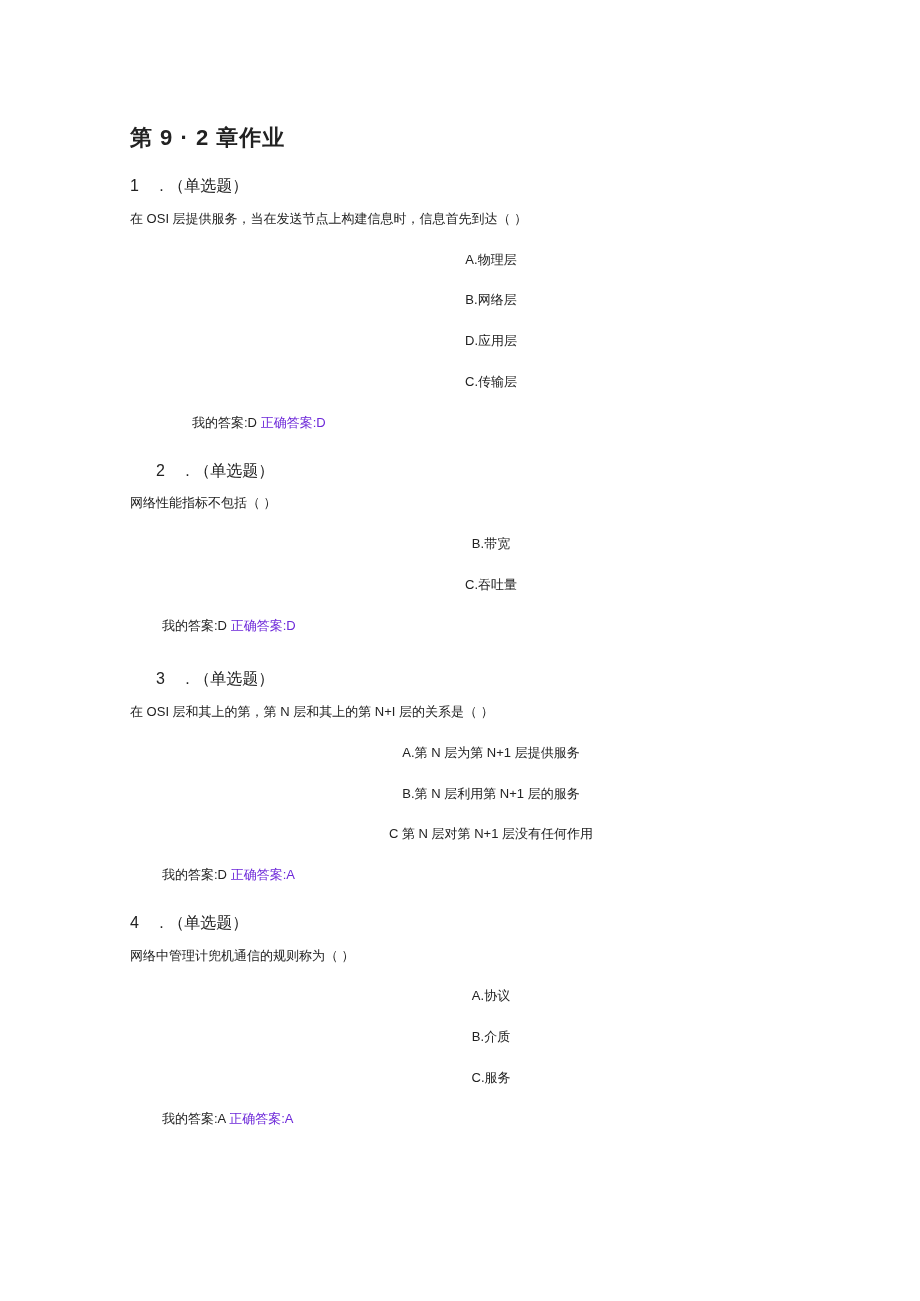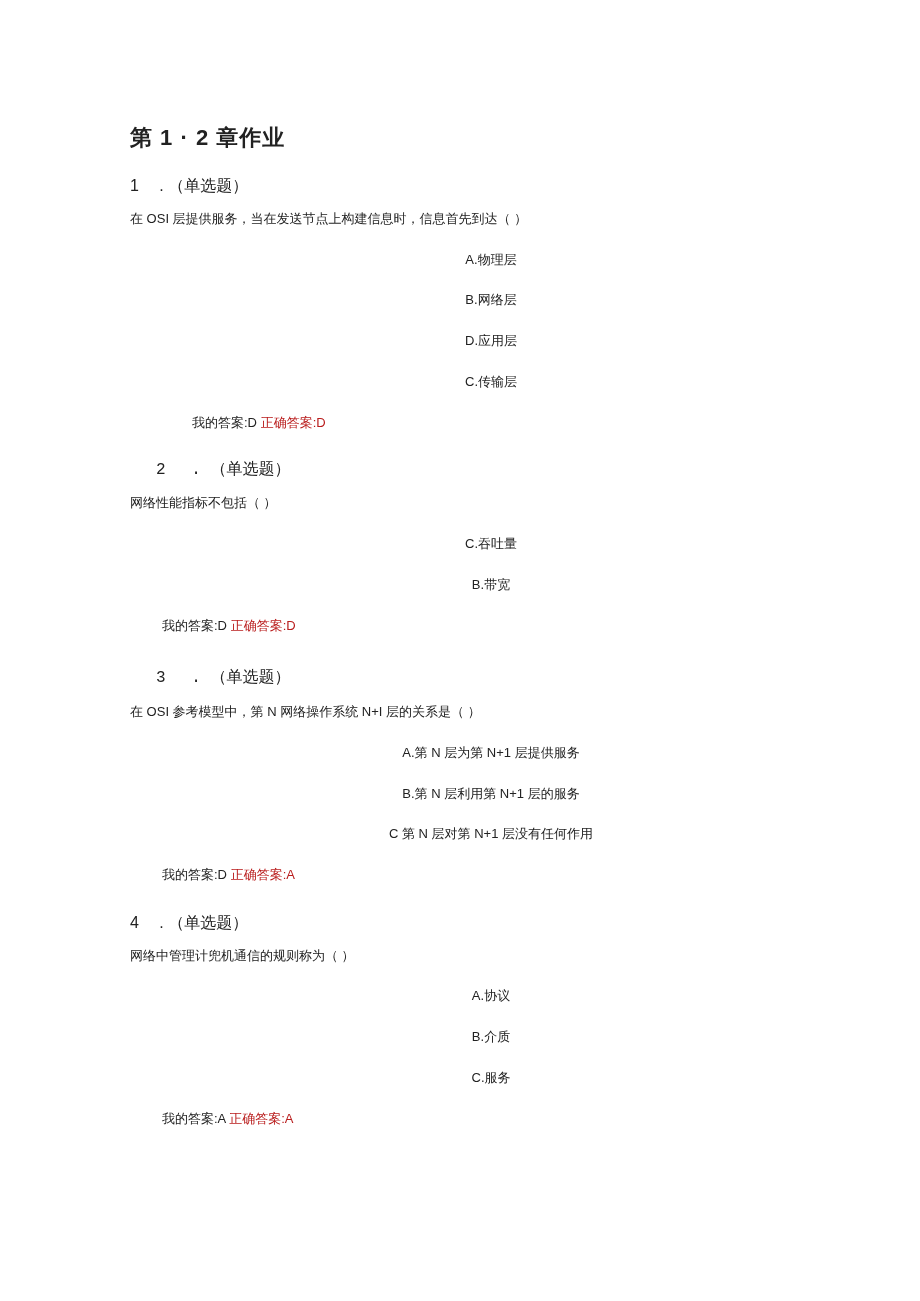--- a/index.html
+++ b/index.html
@@ -21,21 +21,20 @@
       font-weight: bold;
       margin-bottom: 18px;
       letter-spacing: 1px;
     }
     .q-header {
       font-size: 16px;
       margin-bottom: 10px;
     }
     .q-header.indent {
       padding-left: 26px;
-      font-family: Liberation Mono, monospace;
     }
     .q-header .num {
       display: inline-block;
     }
     .q-header .type {
       display: inline-block;
       margin-left: 16px;
     }
     .q-stem {
       font-size: 13px;
@@ -51,30 +50,30 @@
     }
     .answer-row {
       font-size: 13px;
       padding-left: 62px;
       margin-bottom: 24px;
     }
     .answer-row.indent-less {
       padding-left: 32px;
     }
     .correct {
-      color: #b91c1c;
+      color: #6d28d9;
     }
     .gap {
       height: 6px;
     }
   </style>
 </head>
 <body>
 
-<h1 class="title">第 1 · 2 章作业</h1>
+<h1 class="title">第 9 · 2 章作业</h1>
 
 <div class="q-header">
   <span class="num">1</span>
   <span class="type">. <span>（单选题）</span></span>
 </div>
 <div class="q-stem">在 OSI 层提供服务，当在发送节点上构建信息时，信息首先到达（ ）</div>
 <div class="options">
   <div class="option">A.物理层</div>
   <div class="option">B.网络层</div>
   <div class="option">D.应用层</div>
@@ -84,35 +83,35 @@
   <span>我的答案:D</span>
   <span class="correct"> <span>正确答案:D</span></span>
 </div>
 
 <div class="q-header indent">
   <span class="num">2</span>
   <span class="type">. <span>（单选题）</span></span>
 </div>
 <div class="q-stem">网络性能指标不包括（ ）</div>
 <div class="options">
+  <div class="option">B.带宽</div>
   <div class="option">C.吞吐量</div>
-  <div class="option">B.带宽</div>
 </div>
 <div class="answer-row indent-less">
   <span>我的答案:D</span>
   <span class="correct"> <span>正确答案:D</span></span>
 </div>
 
 <div class="gap"></div>
 
 <div class="q-header indent">
   <span class="num">3</span>
   <span class="type">. <span>（单选题）</span></span>
 </div>
-<div class="q-stem">在 OSI 参考模型中，第 N 网络操作系统 N+I 层的关系是（ ）</div>
+<div class="q-stem">在 OSI 层和其上的第，第 N 层和其上的第 N+I 层的关系是（ ）</div>
 <div class="options">
   <div class="option">A.第 N 层为第 N+1 层提供服务</div>
   <div class="option">B.第 N 层利用第 N+1 层的服务</div>
   <div class="option">C 第 N 层对第 N+1 层没有任何作用</div>
 </div>
 <div class="answer-row indent-less">
   <span>我的答案:D</span>
   <span class="correct"> <span>正确答案:A</span></span>
 </div>
 

